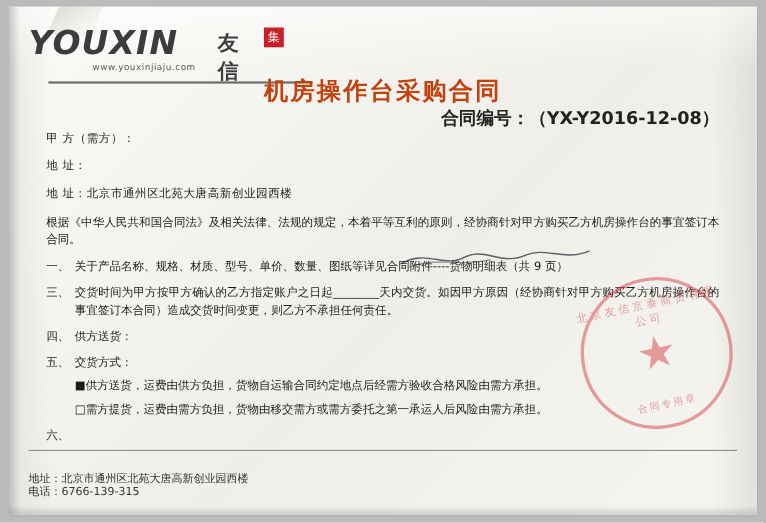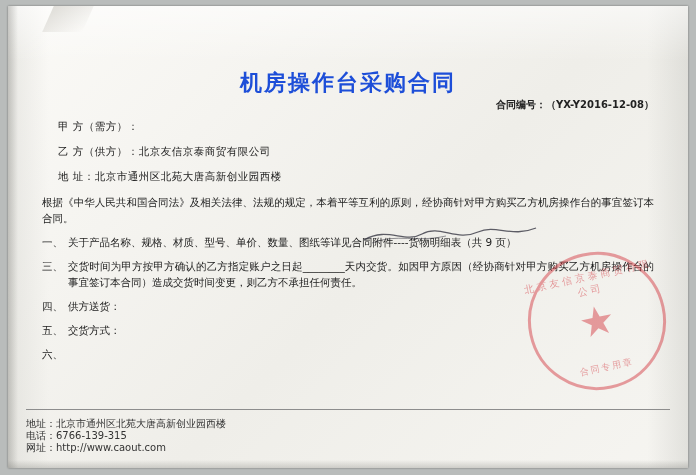--- a/index.html
+++ b/index.html
@@ -46,33 +46,33 @@
     position:absolute;left:58px;top:33px;
     font-size:8px;color:#555;letter-spacing:.5px;
   }
   .logo-rule{
     position:absolute;left:18px;top:50px;width:240px;height:2px;background:#6d6d6d;
   }
 
   
   .doc-title{
     position:absolute;left:0;right:0;top:62px;text-align:center;
-    font-size:22px;font-weight:bold;color:#1d4ed8;letter-spacing:2px;
+    font-size:22px;font-weight:bold;color:#c2410c;letter-spacing:2px;
   }
   .contract-no{
     position:absolute;right:34px;top:92px;
-    font-size:10px;color:#222;font-weight:bold;
+    font-size:16px;color:#222;font-weight:bold;
   }
 
   
   .body{
     position:absolute;left:34px;top:112px;width:612px;
     font-size:10.5px;color:#1c1c1c;line-height:17px;
   }
-  .party-line{margin:0 0 8px 16px;letter-spacing:.5px;}
+  .party-line{margin:0 0 8px 0;letter-spacing:.5px;}
 
   .para{margin:9px 0 0 0;text-align:justify;line-height:16px;}
 
   .clause{position:relative;margin:8px 0 0 0;padding-left:26px;text-align:justify;line-height:16px;}
   .clause .num{position:absolute;left:0;top:0;width:22px;}
   .clause .sub{display:block;margin-top:5px;text-indent:0;}
 
   
   .redact{
     display:inline-block;vertical-align:middle;
@@ -128,28 +128,35 @@
 </head>
 <body>
 
 <div class="page">
   <div class="inner">
 
     <div class="fold"></div>
     <div class="edge-l"></div>
     <div class="edge-b"></div>
 
+    <div class="logo-wrap">
+      <div class="logo-text">YOUXIN</div>
+      <div class="logo-cn">友信</div>
+      <div class="logo-badge">集</div>
+      <div class="logo-url">www.youxinjiaju.com</div>
+      <div class="logo-rule"></div>
+    </div>
 
     <div class="doc-title">机房操作台采购合同</div>
     <div class="contract-no">合同编号：（YX-Y2016-12-08）</div>
 
     <div class="body">
 
       <div class="party-line">甲  方（需方）：</div>
-      <div class="party-line">乙  方（供方）：北京友信京泰商贸有限公司</div>
+      <div class="party-line">地  址：</div>
       <div class="party-line">地  址：北京市通州区北苑大唐高新创业园西楼</div>
 
       <div class="para">根据《中华人民共和国合同法》及相关法律、法规的规定，本着平等互利的原则，经协商针对甲方购买乙方机房操作台的事宜签订本合同。</div>
 
       <div class="clause">
         <span class="num">一、</span>
         <span>关于产品名称、规格、材质、型号、单价、数量、图纸等详见合同附件----货物明细表（共 9 页）</span>
       </div>
 
 
@@ -159,20 +166,22 @@
       </div>
 
       <div class="clause">
         <span class="num">四、</span>
         <span>供方送货：</span>
       </div>
 
       <div class="clause">
         <span class="num">五、</span>
         <span>交货方式：</span>
+        <span class="sub">■供方送货，运费由供方负担，货物自运输合同约定地点后经需方验收合格风险由需方承担。</span>
+        <span class="sub">□需方提货，运费由需方负担，货物由移交需方或需方委托之第一承运人后风险由需方承担。</span>
       </div>
 
       <div class="clause">
         <span class="num">六、</span>
       </div>
 
     </div>
 
     <svg class="scrawl" viewBox="0 0 190 22">
       <path d="M4,16 C28,2 44,20 62,10 C80,0 96,18 118,8 C136,0 152,14 176,4" fill="none" stroke="#2b2b38" stroke-width="1.3" opacity=".75"></path>
@@ -182,17 +191,16 @@
     <div class="seal">
       <div class="seal-top">北京友信京泰商贸有限公司</div>
       <div class="star">★</div>
       <div class="seal-bot">合同专用章</div>
     </div>
 
     <div class="footer-rule"></div>
     <div class="footer">
       <div>地址：北京市通州区北苑大唐高新创业园西楼</div>
       <div>电话：6766-139-315</div>
-      <div>网址：http://www.caout.com</div>
     </div>
 
   </div>
 </div>
 
 </body></html>

